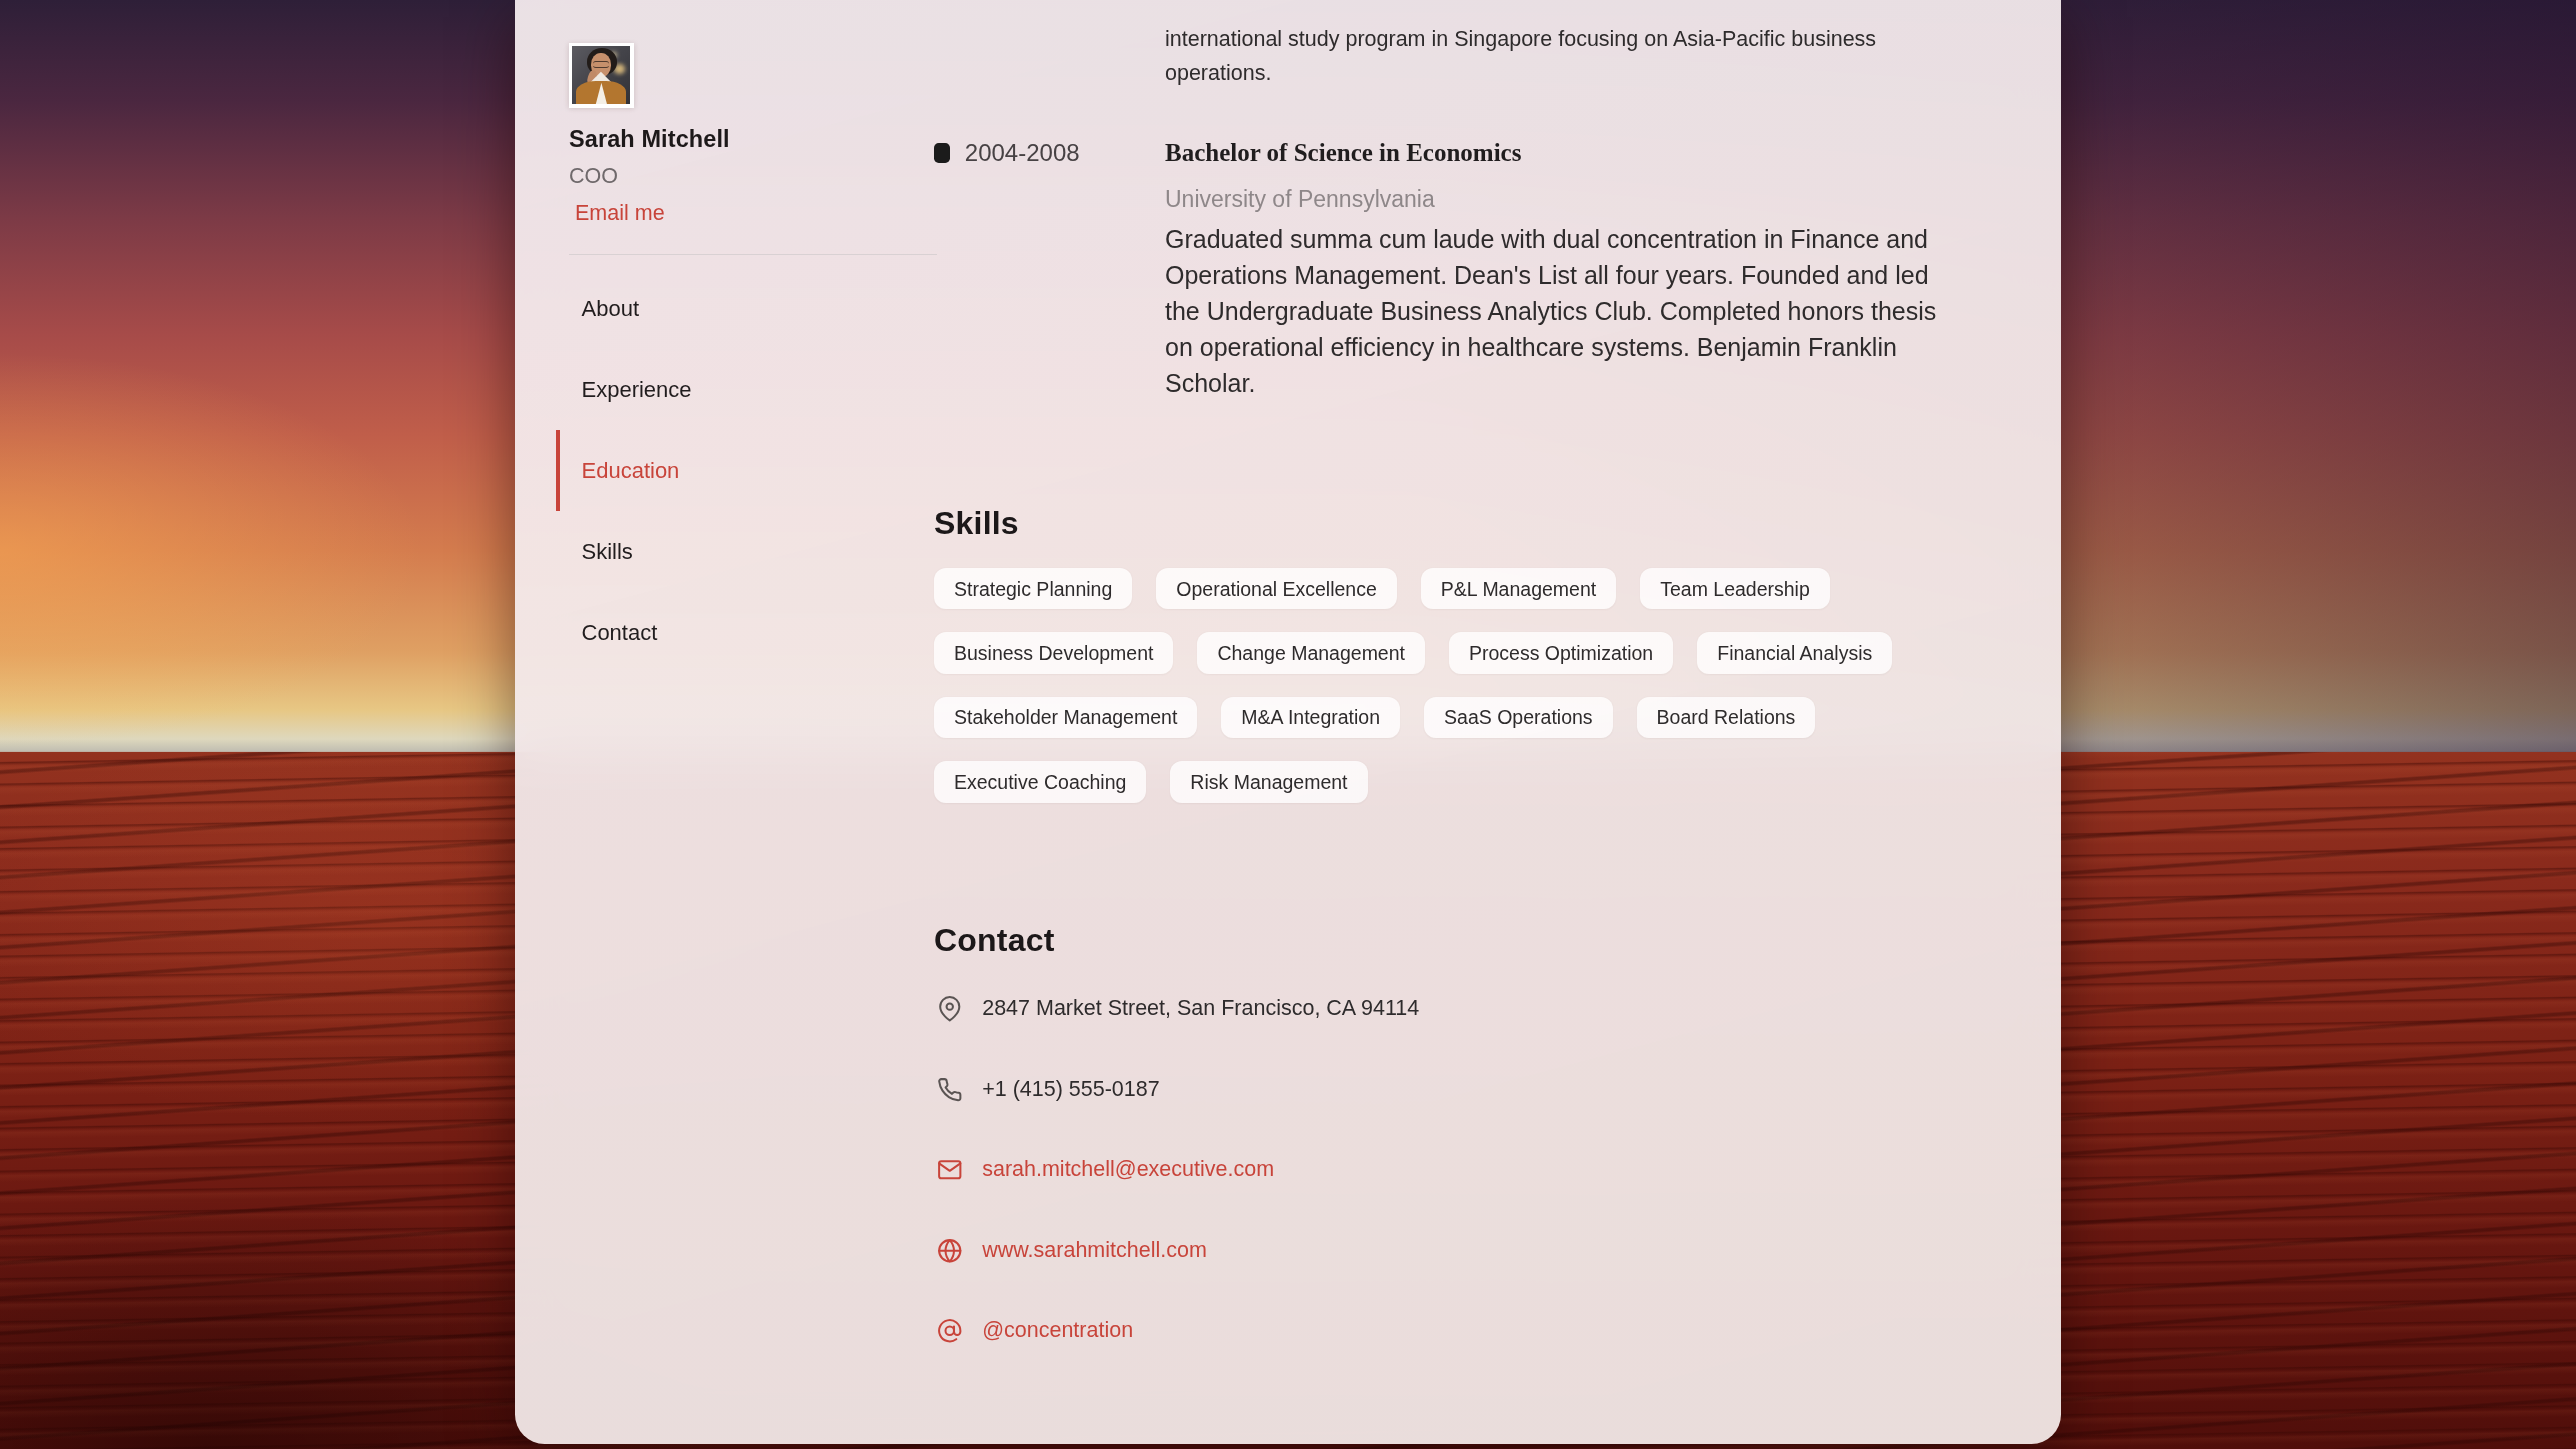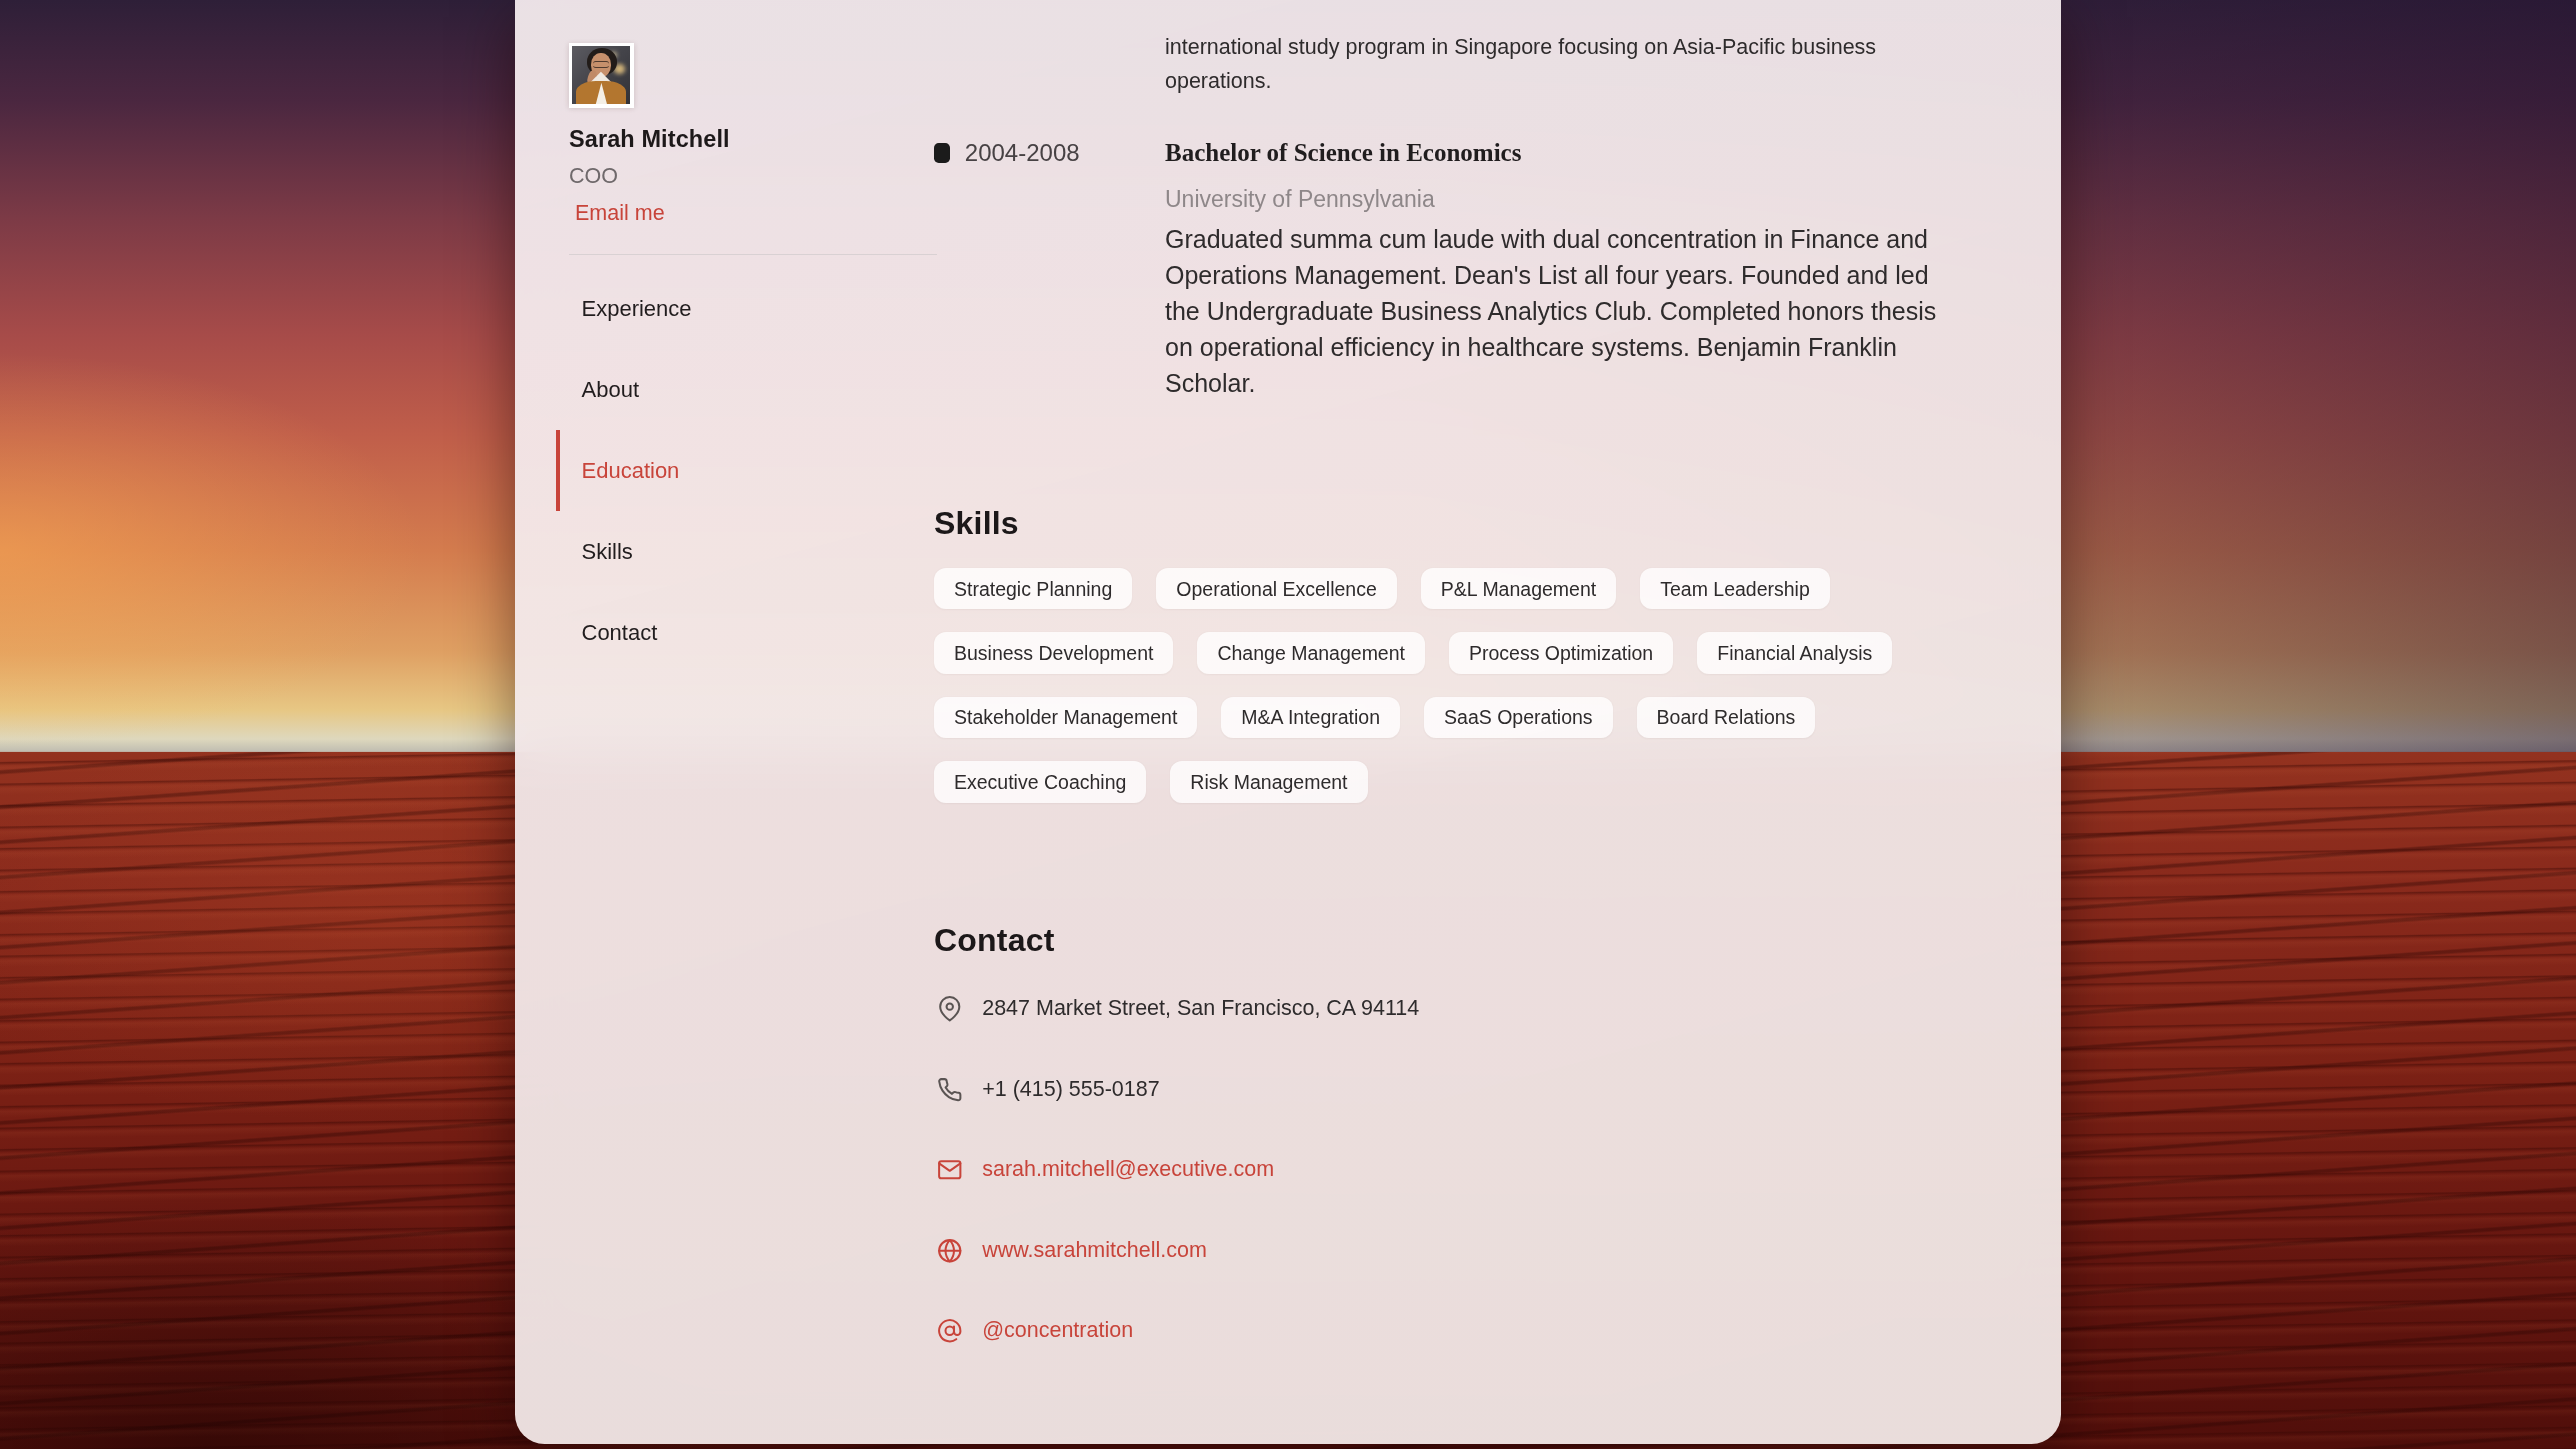--- a/index.html
+++ b/index.html
@@ -80,21 +80,21 @@
   .nav{position:absolute;left:41px;top:268px;width:376px;}
   .nav-item{
     display:flex;align-items:center;height:81px;
     border-left:4px solid transparent;padding-left:21.5px;
     font-size:22px;font-weight:500;color:#211d1e;cursor:pointer;
   }
   .nav-item.active{border-left-color:var(--accent);color:var(--accent);}
 
   
   .main{position:absolute;left:419px;top:0;width:1047px;}
-  .tail{position:absolute;left:231px;top:8px;width:795px;font-size:21.5px;line-height:34px;color:#2e2b2c;}
+  .tail{position:absolute;left:231px;top:0;width:795px;font-size:21.5px;line-height:34px;color:#2e2b2c;}
 
   .edu{position:absolute;left:0;top:137px;width:1047px;display:grid;grid-template-columns:231px 1fr;}
   .edu-when{display:flex;align-items:center;gap:14.8px;height:32px;}
   .edu-marker{width:16px;height:20px;border-radius:4.7px;background:#1b1b1b;flex:0 0 auto;}
   .edu-period{font-size:24px;color:#474244;}
   .edu-degree{font-size:25px;font-weight:600;color:#201d1e;line-height:32px;font-family:Liberation Serif, serif;}
   .edu-school{font-size:23px;color:#8e8789;margin-top:17.4px;}
   .edu-desc{font-size:25px;line-height:36px;color:#2e2b2c;margin-top:8px;max-width:795px;}
 
   .sec-heading{font-size:32px;font-weight:700;color:#1c1819;letter-spacing:0.2px;}
@@ -141,22 +141,22 @@
         <span class="p-jacket"></span>
       </div>
     </div>
 
     <div class="name">Sarah Mitchell</div>
     <div class="role">COO</div>
     <a class="email-link">Email me</a>
     <div class="divider"></div>
 
     <nav class="nav">
+      <div class="nav-item">About</div>
       <div class="nav-item">Experience</div>
-      <div class="nav-item">About</div>
       <div class="nav-item active">Education</div>
       <div class="nav-item">Skills</div>
       <div class="nav-item">Contact</div>
     </nav>
 
     <div class="main">
 
       <p class="tail">international study program in Singapore focusing on Asia-Pacific business operations.</p>
 
       <div class="edu">

